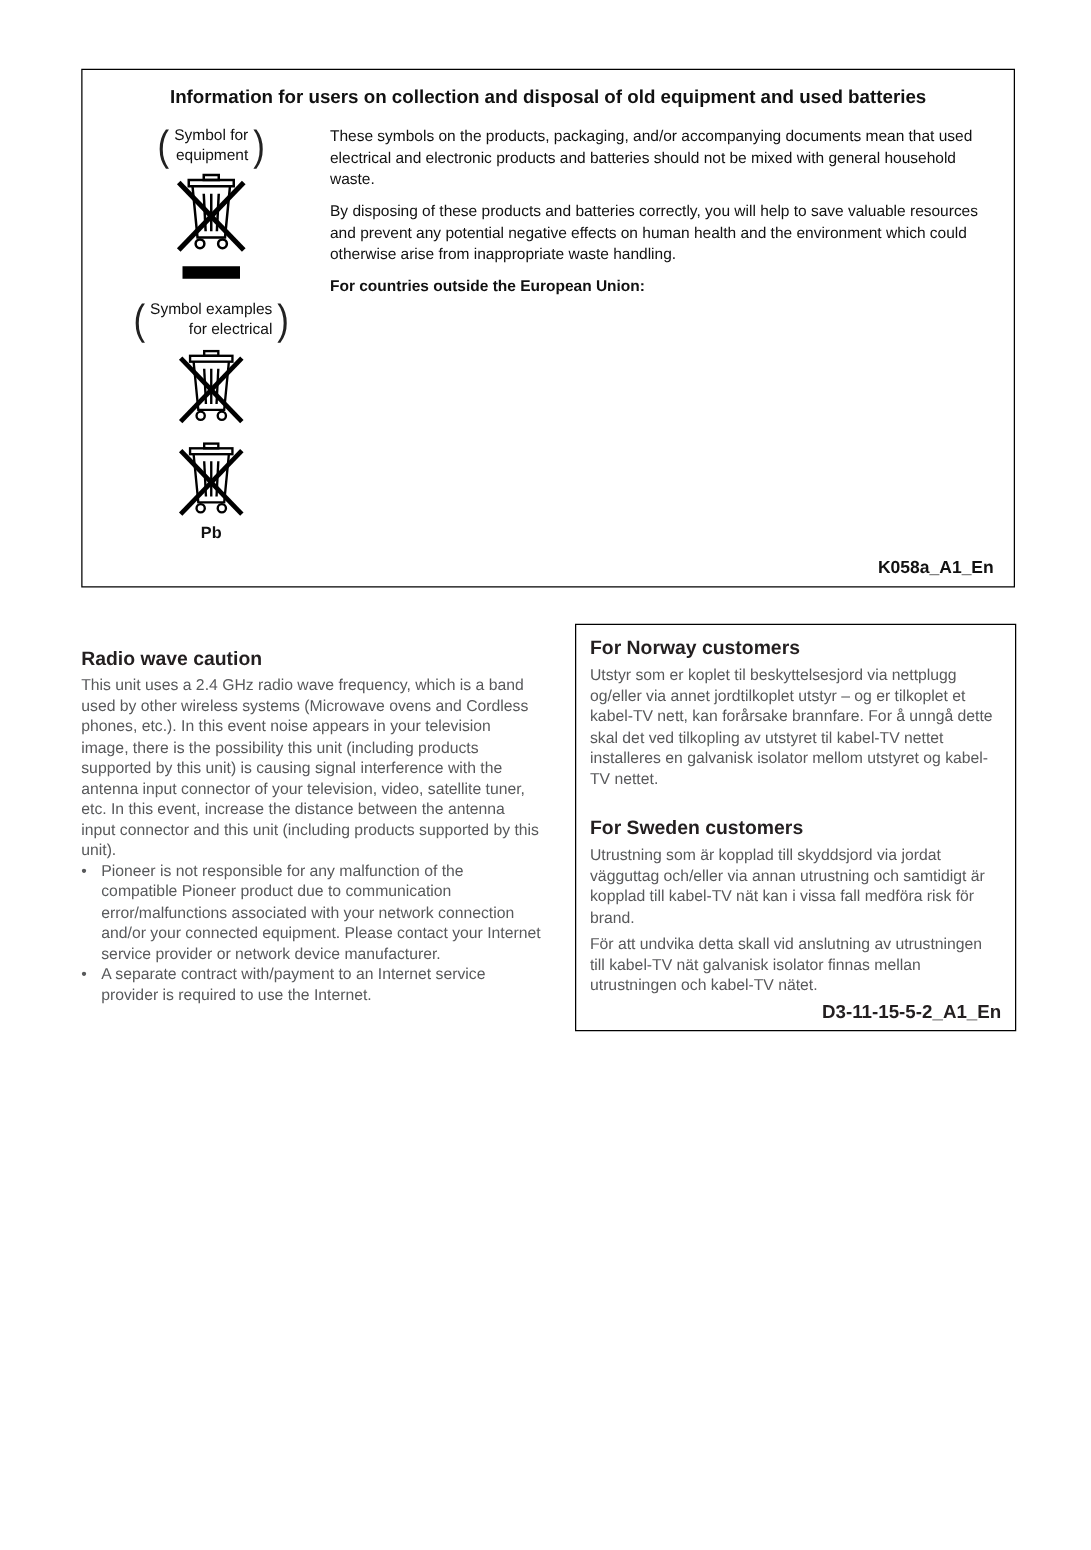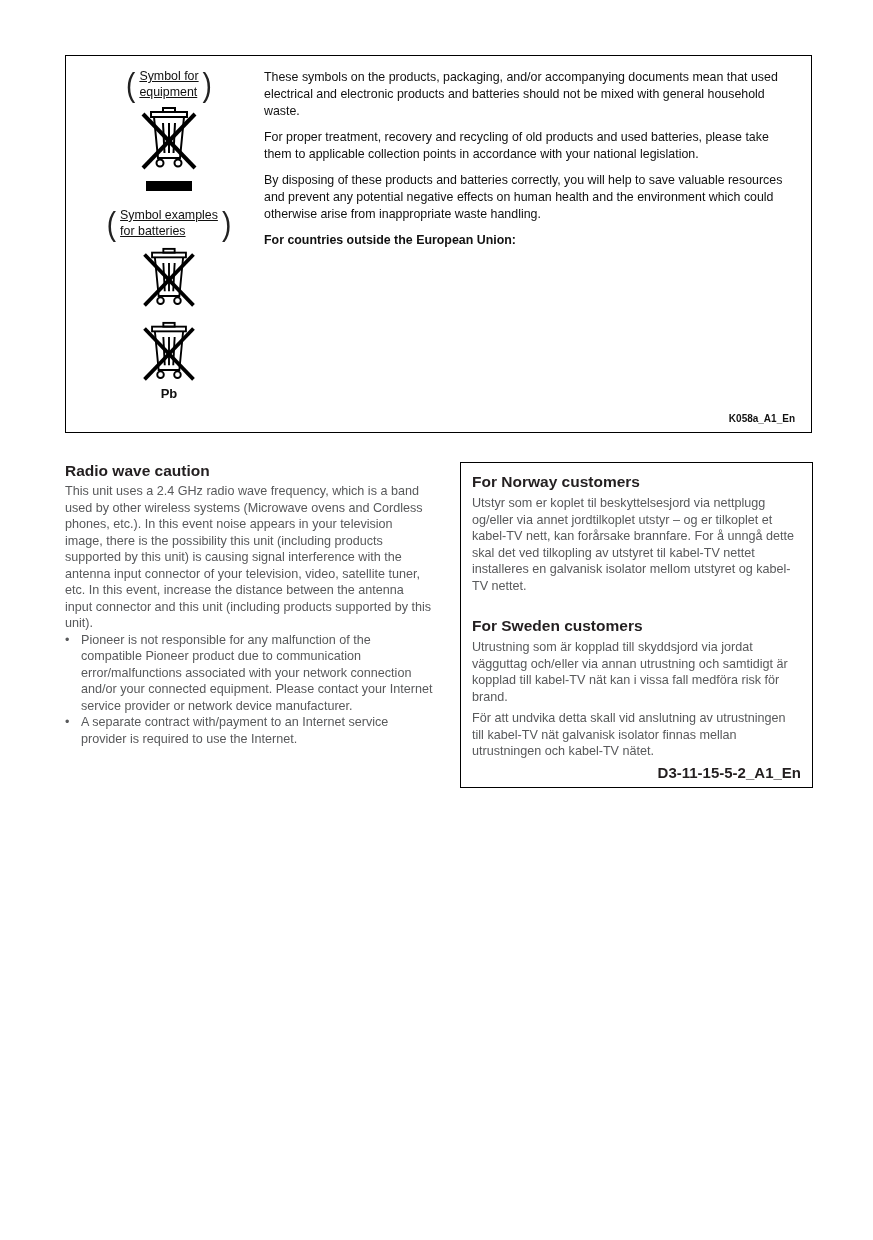--- a/index.html
+++ b/index.html
@@ -23,39 +23,39 @@
     margin-bottom:15px; color:#111;
   }
   .box-columns { display:flex; }
   .symbol-col {
     flex:0 0 174px; width:174px;
     display:flex; flex-direction:column; align-items:center;
   }
   .paren-label { display:flex; align-items:center; justify-content:center; }
   .paren { font-size:28px; font-weight:400; color:#222; transform:scaleY(1.2); line-height:1; }
   .paren-text {
-    font-size:12.4px; line-height:15.5px; text-align:left;
-    white-space:pre-line; padding:0 4px; color:#111;text-decoration:underline;
+    font-size:12.4px; line-height:15.5px; text-align:right;
+    white-space:pre-line; padding:0 4px; color:#111;
   }
   .bin { margin-top:6px; display:block; }
   .black-bar { width:46px; height:10px; background:#000; margin-top:7px; }
   .label-batteries { margin-top:17px; }
   .bin-2 { margin-top:8px; }
   .bin-3 { margin-top:10px; }
   .pb { font-size:13px; font-weight:bold; margin-top:1px; color:#111; }
 
   .text-col { flex:1; padding-left:8px; }
   .text-col p { font-size:12.4px; line-height:17px; margin-bottom:9px; color:#111; }
   .text-col p.bold { font-weight:bold; }
   .text-col p.tight { margin-bottom:3px; }
   .text-col p.last { margin-bottom:0; }
-  .code { font-size:10px; font-weight:bold; text-align:right; margin-top:12px; color:#111; }
+  .code { font-size:14px; font-weight:bold; text-align:right; margin-top:12px; color:#111; }
 
   
-  .lower { display:flex; margin-top:29px; align-items:flex-start; }
+  .lower { display:flex; margin-top:29px; align-items:center; }
   .lower-left { flex:0 0 368px; width:368px; }
   .lower-right { flex:0 0 353px; width:353px; margin-left:27px; }
 
   .section-title { font-size:15.5px; font-weight:bold; color:#231f20; margin-bottom:3px; }
   .gray-text { font-size:12.6px; line-height:16.5px; color:#58595b; }
   .bullet { display:flex; }
   .bullet .dot { flex:0 0 16px; width:16px; }
   .bullet .btext { flex:1; }
 
   .ns-box { border:1.5px solid #000; padding:10px 11px 6px 11px; }
@@ -67,20 +67,21 @@
 
   svg .stroke { fill:none; stroke:#000; stroke-width:2; }
   svg .cross  { stroke:#000; stroke-width:4; }
 </style>
 </head>
 <body>
 
 <div class="page">
 
   <div class="disposal-box">
+    <div class="box-title">Information for users on collection and disposal of old equipment and used batteries</div>
 
     <div class="box-columns">
 
       <div class="symbol-col">
 
         <div class="paren-label">
           <span class="paren">(</span>
           <span class="paren-text">Symbol for
 equipment</span>
           <span class="paren">)</span>
@@ -101,21 +102,21 @@
             <line x1="4" y1="8" x2="56" y2="62"></line>
             <line x1="56" y1="8" x2="4" y2="62"></line>
           </g>
         </svg>
 
         <div class="black-bar"></div>
 
         <div class="paren-label label-batteries">
           <span class="paren">(</span>
           <span class="paren-text">Symbol examples
-for batteries</span>
+for electrical</span>
           <span class="paren">)</span>
         </div>
 
         <svg class="bin bin-2" width="58" height="64" viewBox="0 0 60 68">
           <g class="stroke">
             <rect x="24" y="2" width="12" height="4"></rect>
             <rect x="12" y="6" width="36" height="5"></rect>
             <path d="M15 11 L19 52 L41 52 L45 11"></path>
             <line x1="24" y1="17" x2="25.5" y2="47"></line>
             <line x1="30" y1="17" x2="30" y2="47"></line>
@@ -144,21 +145,20 @@
             <line x1="4" y1="8" x2="56" y2="62"></line>
             <line x1="56" y1="8" x2="4" y2="62"></line>
           </g>
         </svg>
 
         <div class="pb">Pb</div>
       </div>
 
       <div class="text-col">
         <p>These symbols on the products, packaging, and/or accompanying documents mean that used electrical and electronic products and batteries should not be mixed with general household waste.</p>
-        <p>For proper treatment, recovery and recycling of old products and used batteries, please take them to applicable collection points in accordance with your national legislation.</p>
         <p>By disposing of these products and batteries correctly, you will help to save valuable resources and prevent any potential negative effects on human health and the environment which could otherwise arise from inappropriate waste handling.</p>
         <p class="bold tight">For countries outside the European Union:</p>
       </div>
     </div>
 
     <div class="code">K058a_A1_En</div>
   </div>
 
   <div class="lower">
 

